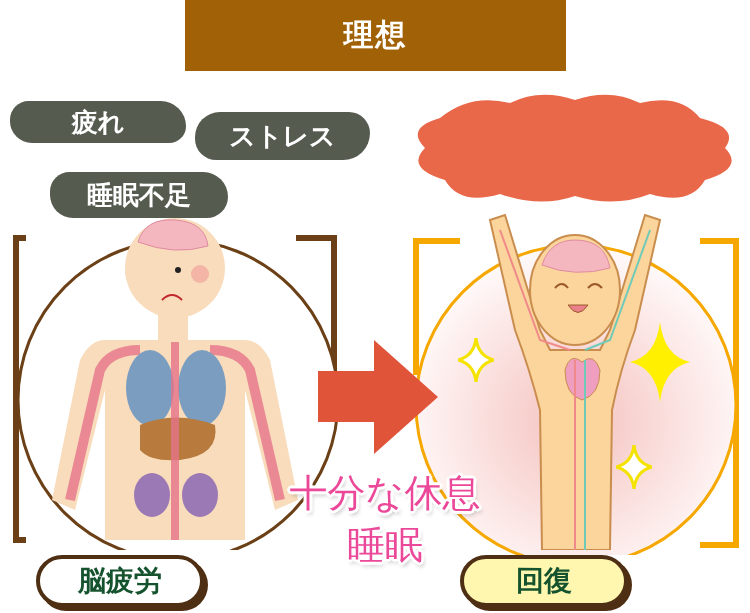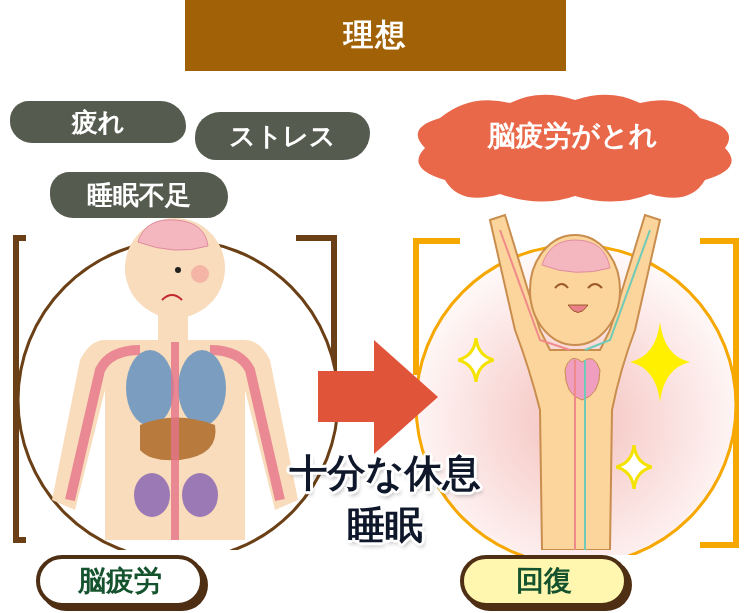--- a/index.html
+++ b/index.html
@@ -2,21 +2,21 @@
 <html><head>
 <meta charset="utf-8">
 <style>
   html,body{margin:0;padding:0;background:#ffffff;}
   body{width:750px;height:613px;position:relative;overflow:hidden;font-family:"DejaVu Sans","Liberation Sans",sans-serif;}
   .abs{position:absolute;}
   .title-box{left:185px;top:0;width:381px;height:71px;background:#a16207;color:#fff;font-size:30px;font-weight:bold;display:flex;align-items:center;justify-content:center;letter-spacing:2px;}
   .blob{background:#565b50;color:#fff;font-weight:bold;font-size:26px;display:flex;align-items:center;justify-content:center;margin-top:16px;}
   .cloud-text{color:#fff;font-weight:bold;font-size:28px;text-align:center;line-height:36px;}
   .label-pill{border:4px solid #4e2f14;border-radius:30px;color:#14532d;font-weight:bold;font-size:28px;display:flex;align-items:center;justify-content:center;box-shadow:4px 4px 0 #4e2f14;}
-  .green-text{color:#0f172a;font-weight:bold;text-align:center;-webkit-text-stroke:0;text-shadow:-3px 0 #fff,3px 0 #fff,0 -3px #fff,0 3px #fff,-2px -2px #fff,2px 2px #fff,-2px 2px #fff,2px -2px #fff,2px 4px 4px rgba(0,0,0,.3);}
+  .green-text{color:#ec4899;font-weight:normal;text-align:center;-webkit-text-stroke:0;text-shadow:-3px 0 #fff,3px 0 #fff,0 -3px #fff,0 3px #fff,-2px -2px #fff,2px 2px #fff,-2px 2px #fff,2px -2px #fff,2px 4px 4px rgba(0,0,0,.3);margin-top:20px;}
 </style>
 </head>
 <body>
 
 <div class="abs title-box">理想</div>
 
 <svg class="abs" style="left:0;top:230px;" width="360" height="320">
   <path d="M26 8 L16 8 L16 310 L26 310" stroke="#6b4016" stroke-width="6" fill="none"></path>
   <path d="M296 8 L334 8 L334 160" stroke="#6b4016" stroke-width="6" fill="none"></path>
   <circle cx="178" cy="170" r="160" stroke="#6b4016" stroke-width="3" fill="#fff"></circle>
@@ -64,21 +64,20 @@
 </svg>
 
 <svg class="abs" style="left:318px;top:340px;" width="130" height="115">
   <polygon points="0,31 56,31 56,0 120,57 56,114 56,82 0,82" fill="#e0553a"></polygon>
 </svg>
 
 <svg class="abs" style="left:400px;top:88px;" width="345" height="120">
   <path d="M40 30 Q70 5 110 15 Q140 0 175 12 Q210 0 240 15 Q280 5 300 30 Q340 40 325 60 Q345 80 305 92 Q290 118 250 106 Q215 120 175 108 Q140 120 100 106 Q60 118 45 92 Q5 80 25 60 Q5 40 40 30Z" fill="#e9684a"></path>
 </svg>
 <div class="abs cloud-text" style="left:400px;top:118px;width:345px;">
-  <div>脳疲労がとれ</div>
 </div>
 
 <svg class="abs" style="left:470px;top:210px;" width="210" height="340">
   <path d="M20 10 L45 120 Q60 160 70 200 L72 340 L140 340 L142 200 Q150 160 165 120 L190 10 L175 5 L140 120 L130 140 L80 140 L70 120 L35 5Z" fill="#fbd59c" stroke="#c98d4e" stroke-width="2"></path>
   <ellipse cx="105" cy="80" rx="45" ry="55" fill="#fbd59c" stroke="#c98d4e" stroke-width="2"></ellipse>
   <path d="M72 55 Q80 30 105 30 Q135 30 140 58 Q105 68 72 55Z" fill="#f4b7c0" stroke="#e08ba0"></path>
   <path d="M85 78 Q92 70 98 78" stroke="#9c5a2a" stroke-width="2" fill="none"></path>
   <path d="M118 78 Q125 70 132 78" stroke="#9c5a2a" stroke-width="2" fill="none"></path>
   <path d="M98 95 Q108 110 118 95Z" fill="#e9808a" stroke="#9c5a2a"></path>
   <path d="M95 160 Q100 142 112 152 Q124 142 130 160 Q130 185 112 190 Q95 185 95 160Z" fill="#ef9ec0" stroke="#c98d4e"></path>

